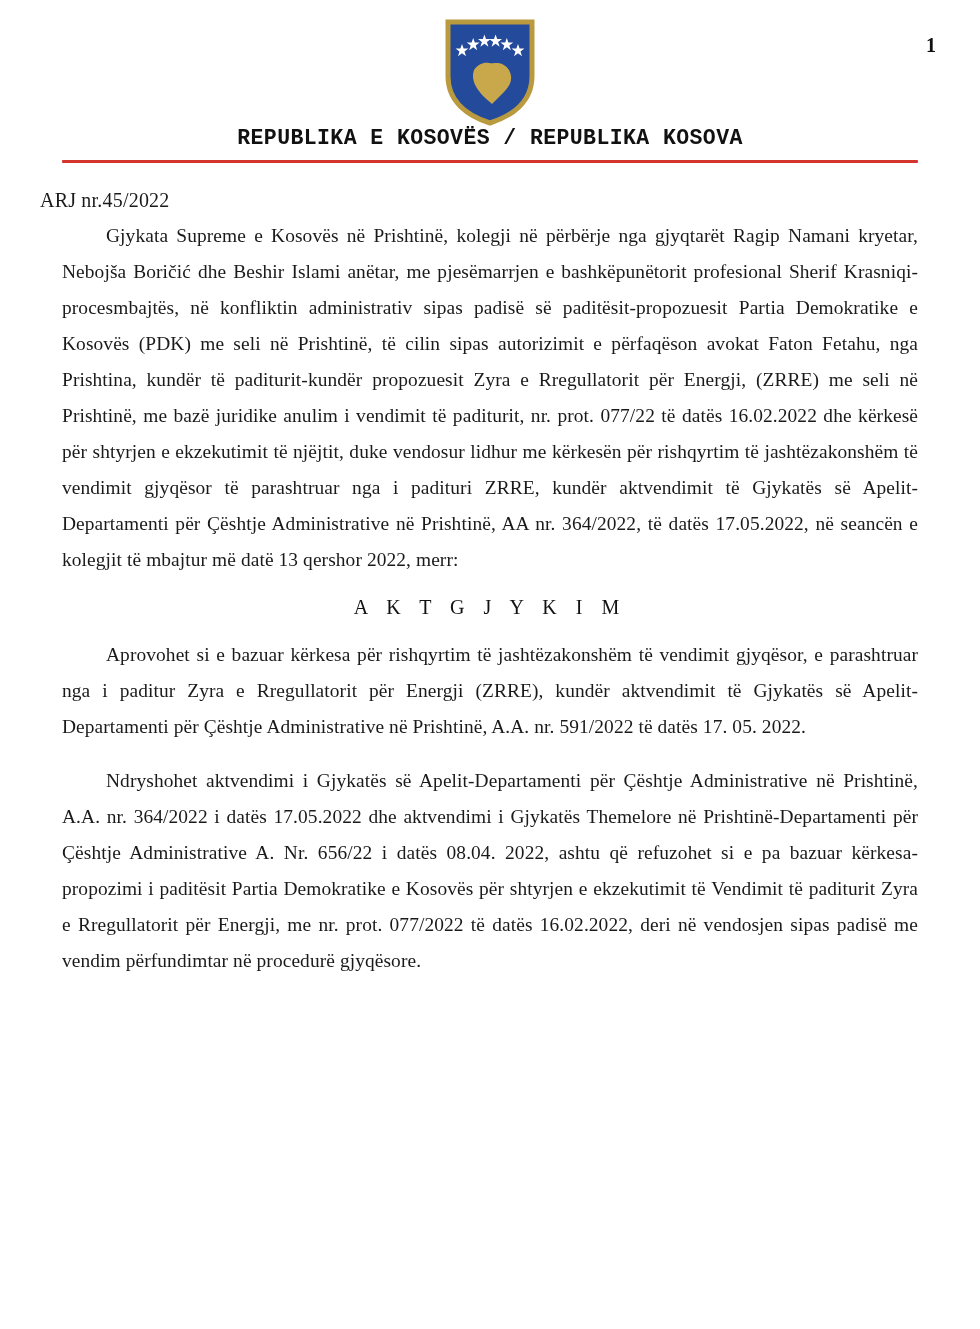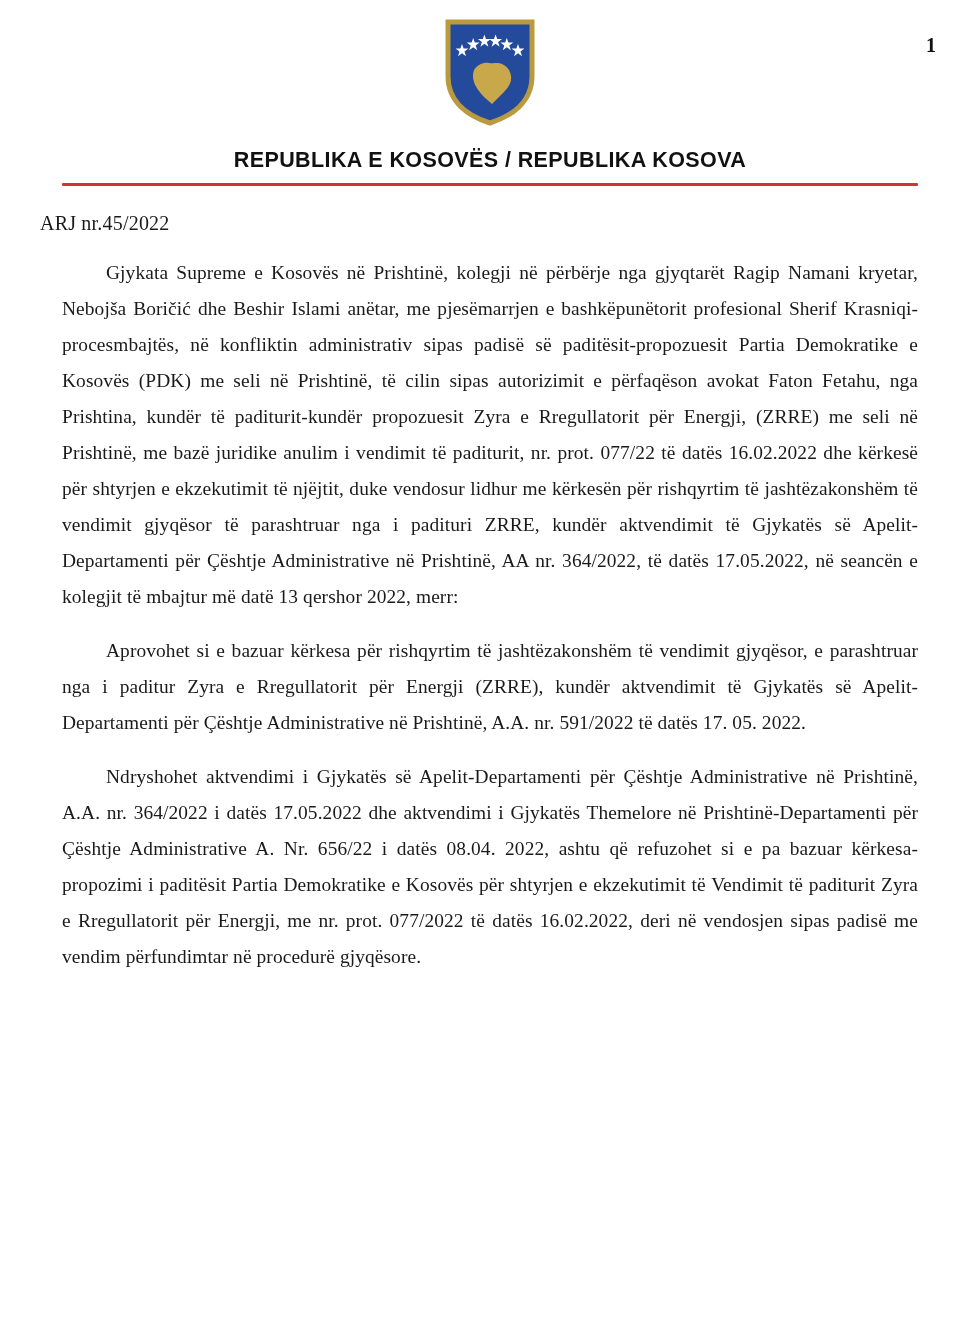--- a/index.html
+++ b/index.html
@@ -35,41 +35,40 @@
     display: flex;
     justify-content: center;
     padding-top: 18px;
   }
   .crest {
     width: 92px;
     height: 108px;
   }
   .country-title {
     text-align: center;
-    font-family: Liberation Sans, sans-serif;
+    font-family: Liberation Mono, monospace;
     font-weight: bold;
     font-size: 21.5px;
     letter-spacing: 0.4px;
     color: #111;
-    margin-top: 22px;
   }
   .rule {
     height: 3px;
     background: #d3342c;
     margin: 10px 22px 0 22px;
     border-radius: 1px;
   }
   .case-number {
     font-size: 20px;
     margin: 26px 8px 0 0;
     color: #1a1a1a;
     letter-spacing: 0.2px;
   }
   .body-block {
-    margin: 20px 22px 0 22px;
+    margin: 6px 22px 0 22px;
   }
   p.para {
     font-size: 19.4px;
     line-height: 36px;
     text-align: justify;
     text-justify: inter-word;
     margin: 0 0 18px 0;
     text-indent: 44px;
     color: #1a1a1a;
     letter-spacing: 0.1px;
@@ -112,20 +111,21 @@
   <div class="country-title">REPUBLIKA E KOSOVËS / REPUBLIKA KOSOVA</div>
 
   <div class="rule"></div>
 
   <div class="case-number">ARJ nr.45/2022</div>
 
   <div class="body-block">
 
     <p class="para">Gjykata Supreme e Kosovës në Prishtinë, kolegji në përbërje nga gjyqtarët Ragip Namani kryetar,  Nebojša Boričić dhe Beshir Islami anëtar, me pjesëmarrjen e bashkëpunëtorit profesional Sherif Krasniqi-procesmbajtës, në konfliktin administrativ sipas padisë së paditësit-propozuesit Partia Demokratike e Kosovës (PDK) me seli në Prishtinë, të cilin sipas autorizimit e përfaqëson avokat Faton Fetahu, nga Prishtina,  kundër të paditurit-kundër propozuesit Zyra e Rregullatorit për Energji, (ZRRE) me seli në Prishtinë,  me bazë juridike anulim i vendimit të paditurit, nr. prot. 077/22 të datës 16.02.2022 dhe kërkesë për shtyrjen e ekzekutimit të njëjtit, duke vendosur lidhur me kërkesën për rishqyrtim të jashtëzakonshëm të  vendimit gjyqësor të parashtruar nga i padituri ZRRE, kundër aktvendimit të Gjykatës së Apelit-Departamenti për Çështje Administrative në Prishtinë, AA nr. 364/2022, të datës 17.05.2022, në seancën e kolegjit të  mbajtur më datë  13 qershor 2022, merr:</p>
 
+    <div class="heading-spaced">A K T G J Y K I M</div>
 
     <p class="para">Aprovohet si e bazuar kërkesa për rishqyrtim të jashtëzakonshëm të vendimit gjyqësor, e parashtruar nga i paditur Zyra e Rregullatorit për Energji (ZRRE), kundër  aktvendimit të Gjykatës së Apelit-Departamenti për Çështje Administrative në Prishtinë, A.A. nr. 591/2022 të datës  17. 05. 2022.</p>
 
     <p class="para">Ndryshohet aktvendimi i Gjykatës së Apelit-Departamenti për Çështje Administrative në Prishtinë, A.A. nr. 364/2022 i datës  17.05.2022 dhe aktvendimi i Gjykatës Themelore në Prishtinë-Departamenti për Çështje Administrative A. Nr. 656/22 i datës 08.04. 2022, ashtu që refuzohet si e pa bazuar kërkesa-propozimi i paditësit Partia Demokratike e Kosovës për shtyrjen e ekzekutimit të Vendimit të paditurit Zyra e Rregullatorit për Energji, me nr. prot. 077/2022 të datës 16.02.2022, deri në vendosjen sipas padisë me vendim përfundimtar në procedurë gjyqësore.</p>
 
 
   </div>
 </div>
 
 </body></html>

